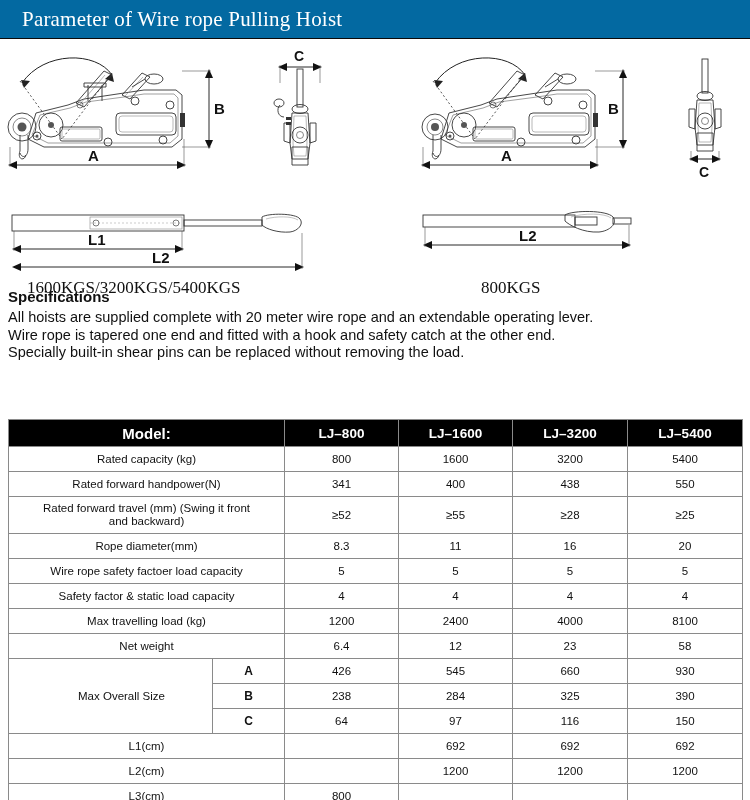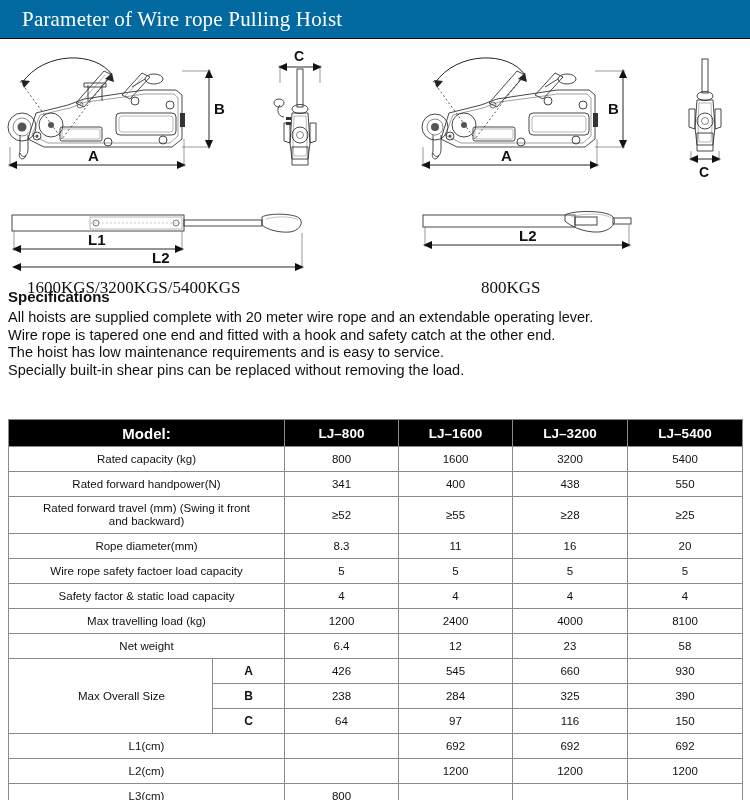--- a/index.html
+++ b/index.html
@@ -392,21 +392,20 @@
   </div>
 
   <div class="caption left">1600KGS/3200KGS/5400KGS</div>
   <div class="caption right">800KGS</div>
 </div>
 
 <div class="specs">
   <div class="specs-heading">Specifications</div>
   <div class="specs-line">All hoists are supplied complete with 20 meter wire rope and an extendable operating lever.</div>
   <div class="specs-line">Wire rope is tapered one end and fitted with a hook and safety catch at the other end.</div>
-  <div class="specs-line">The hoist has low maintenance requirements and is easy to service.</div>
   <div class="specs-line">Specially built-in shear pins can be replaced without removing the load.</div>
 </div>
 
 <div class="spec-table-wrap">
   <table class="spec-table">
     <colgroup>
       <col class="c-label">
         <col class="c-sub">
       <col class="c-m1">
         <col class="c-m2">

